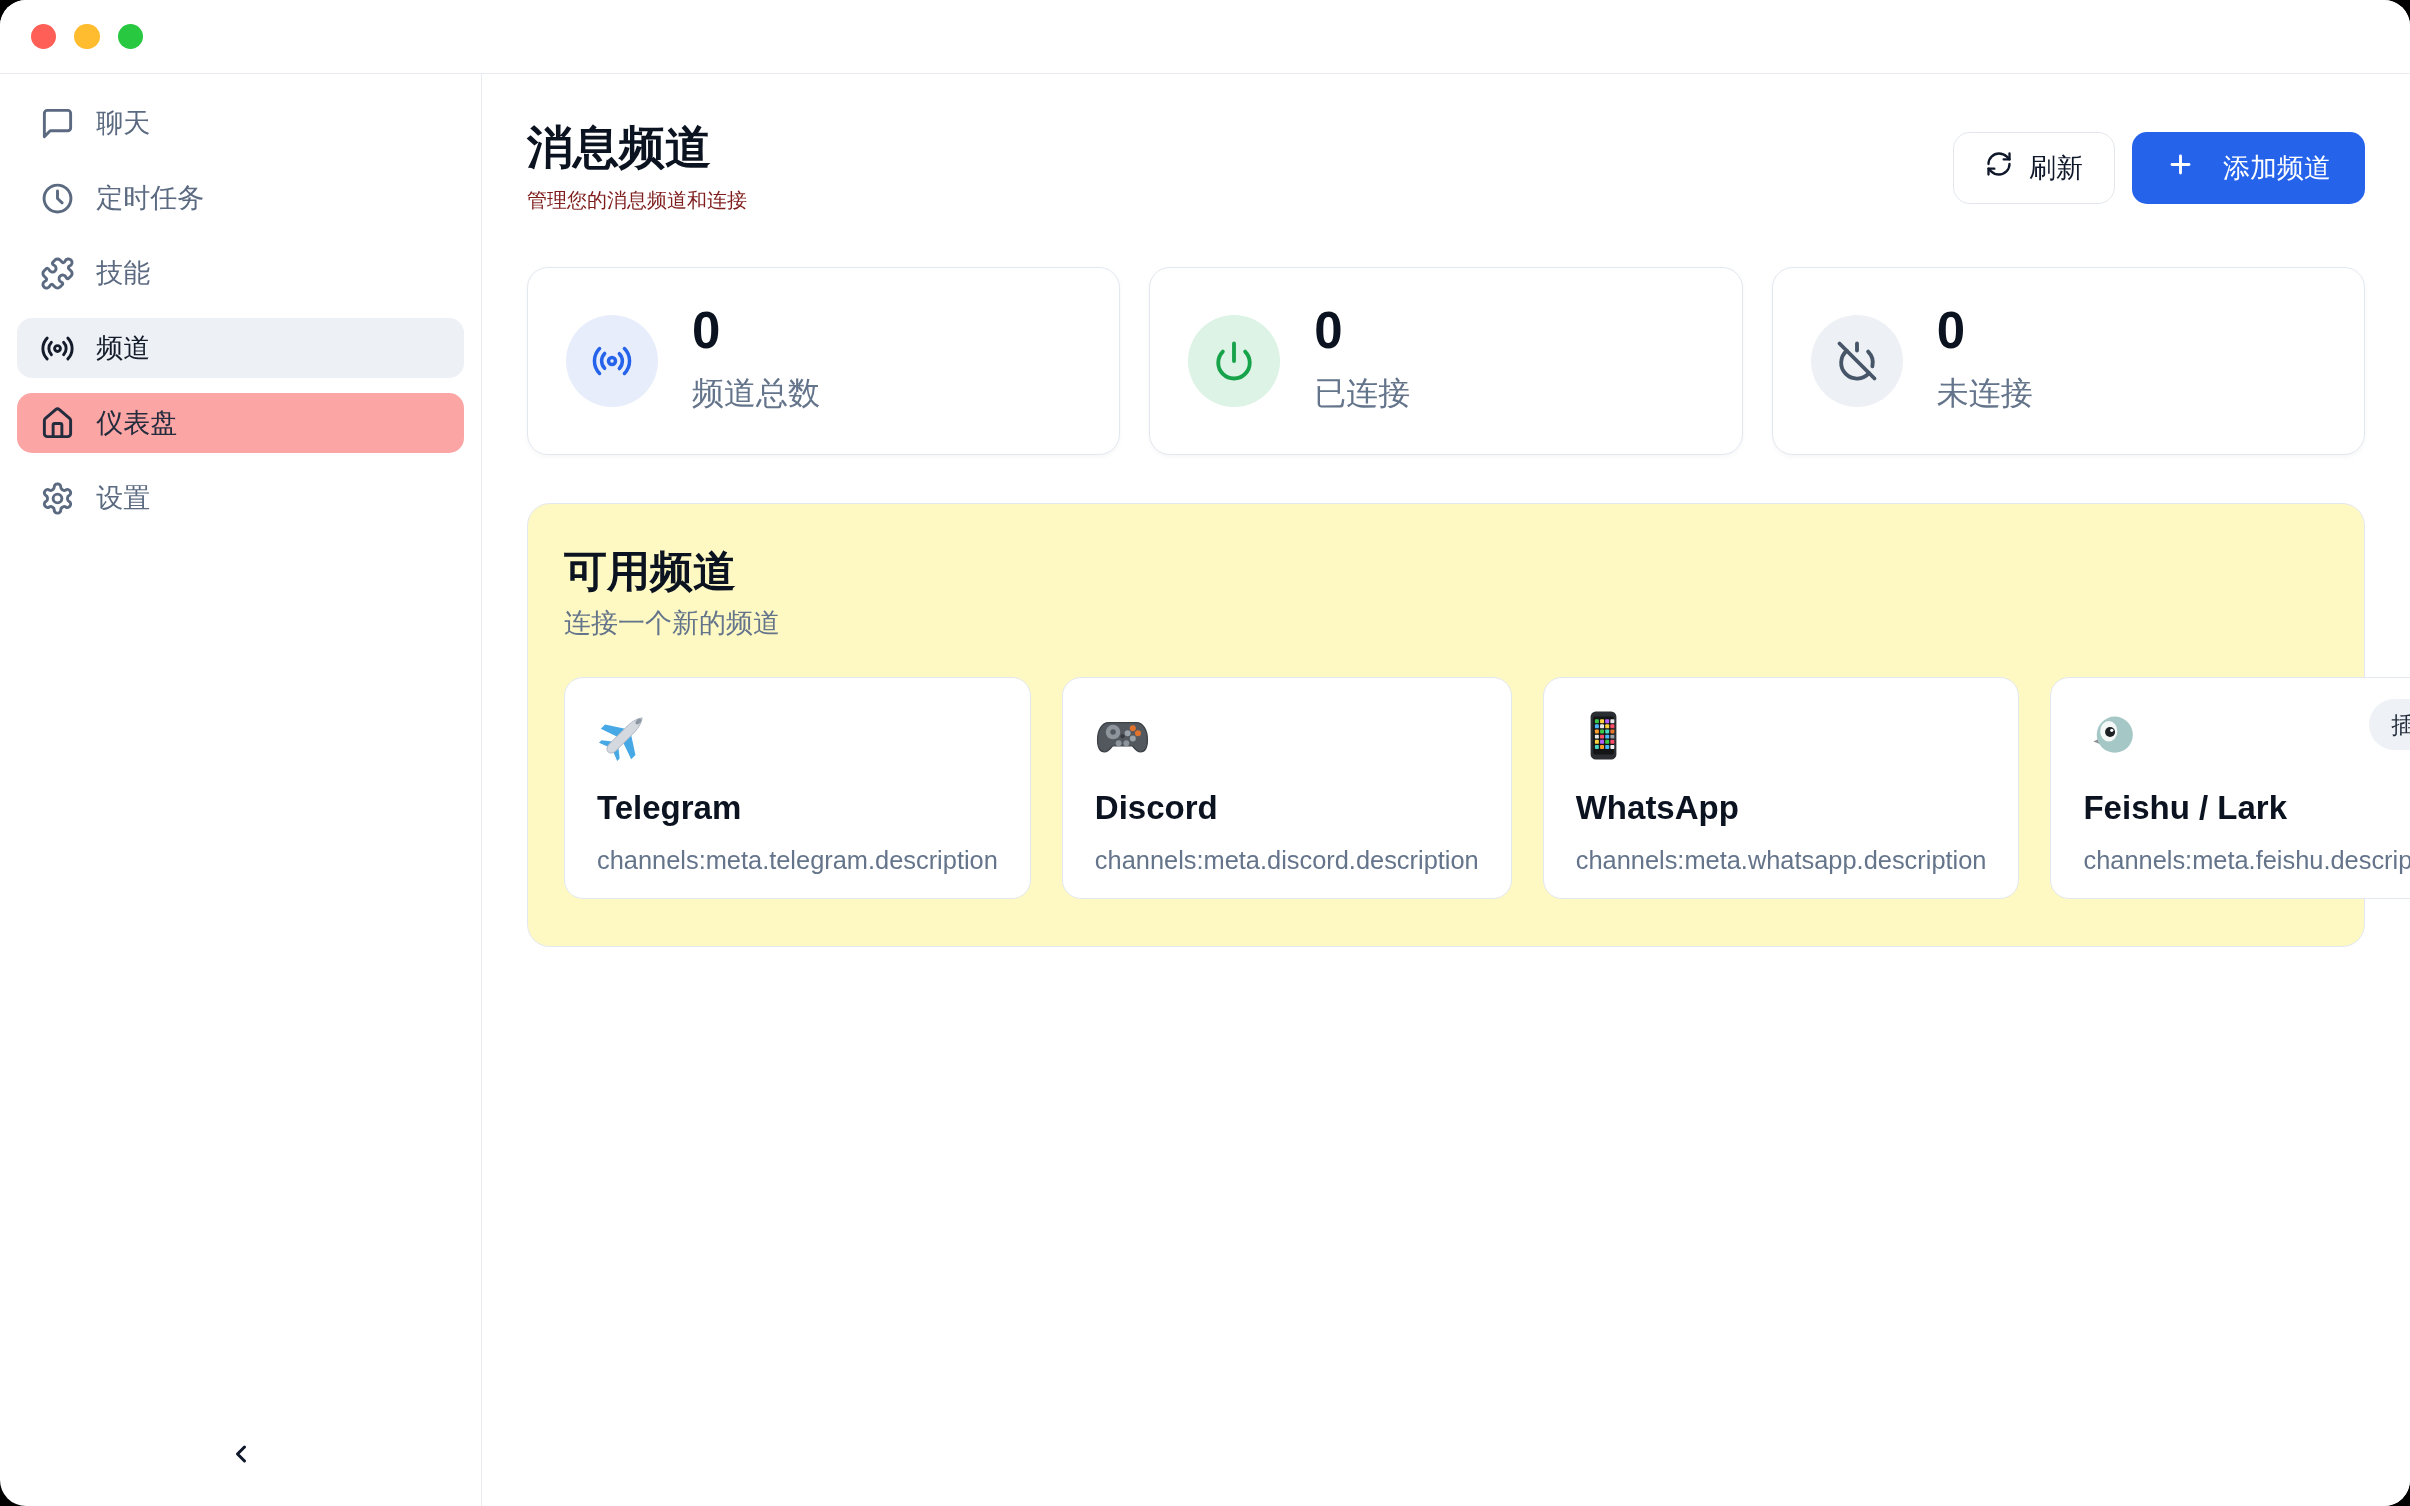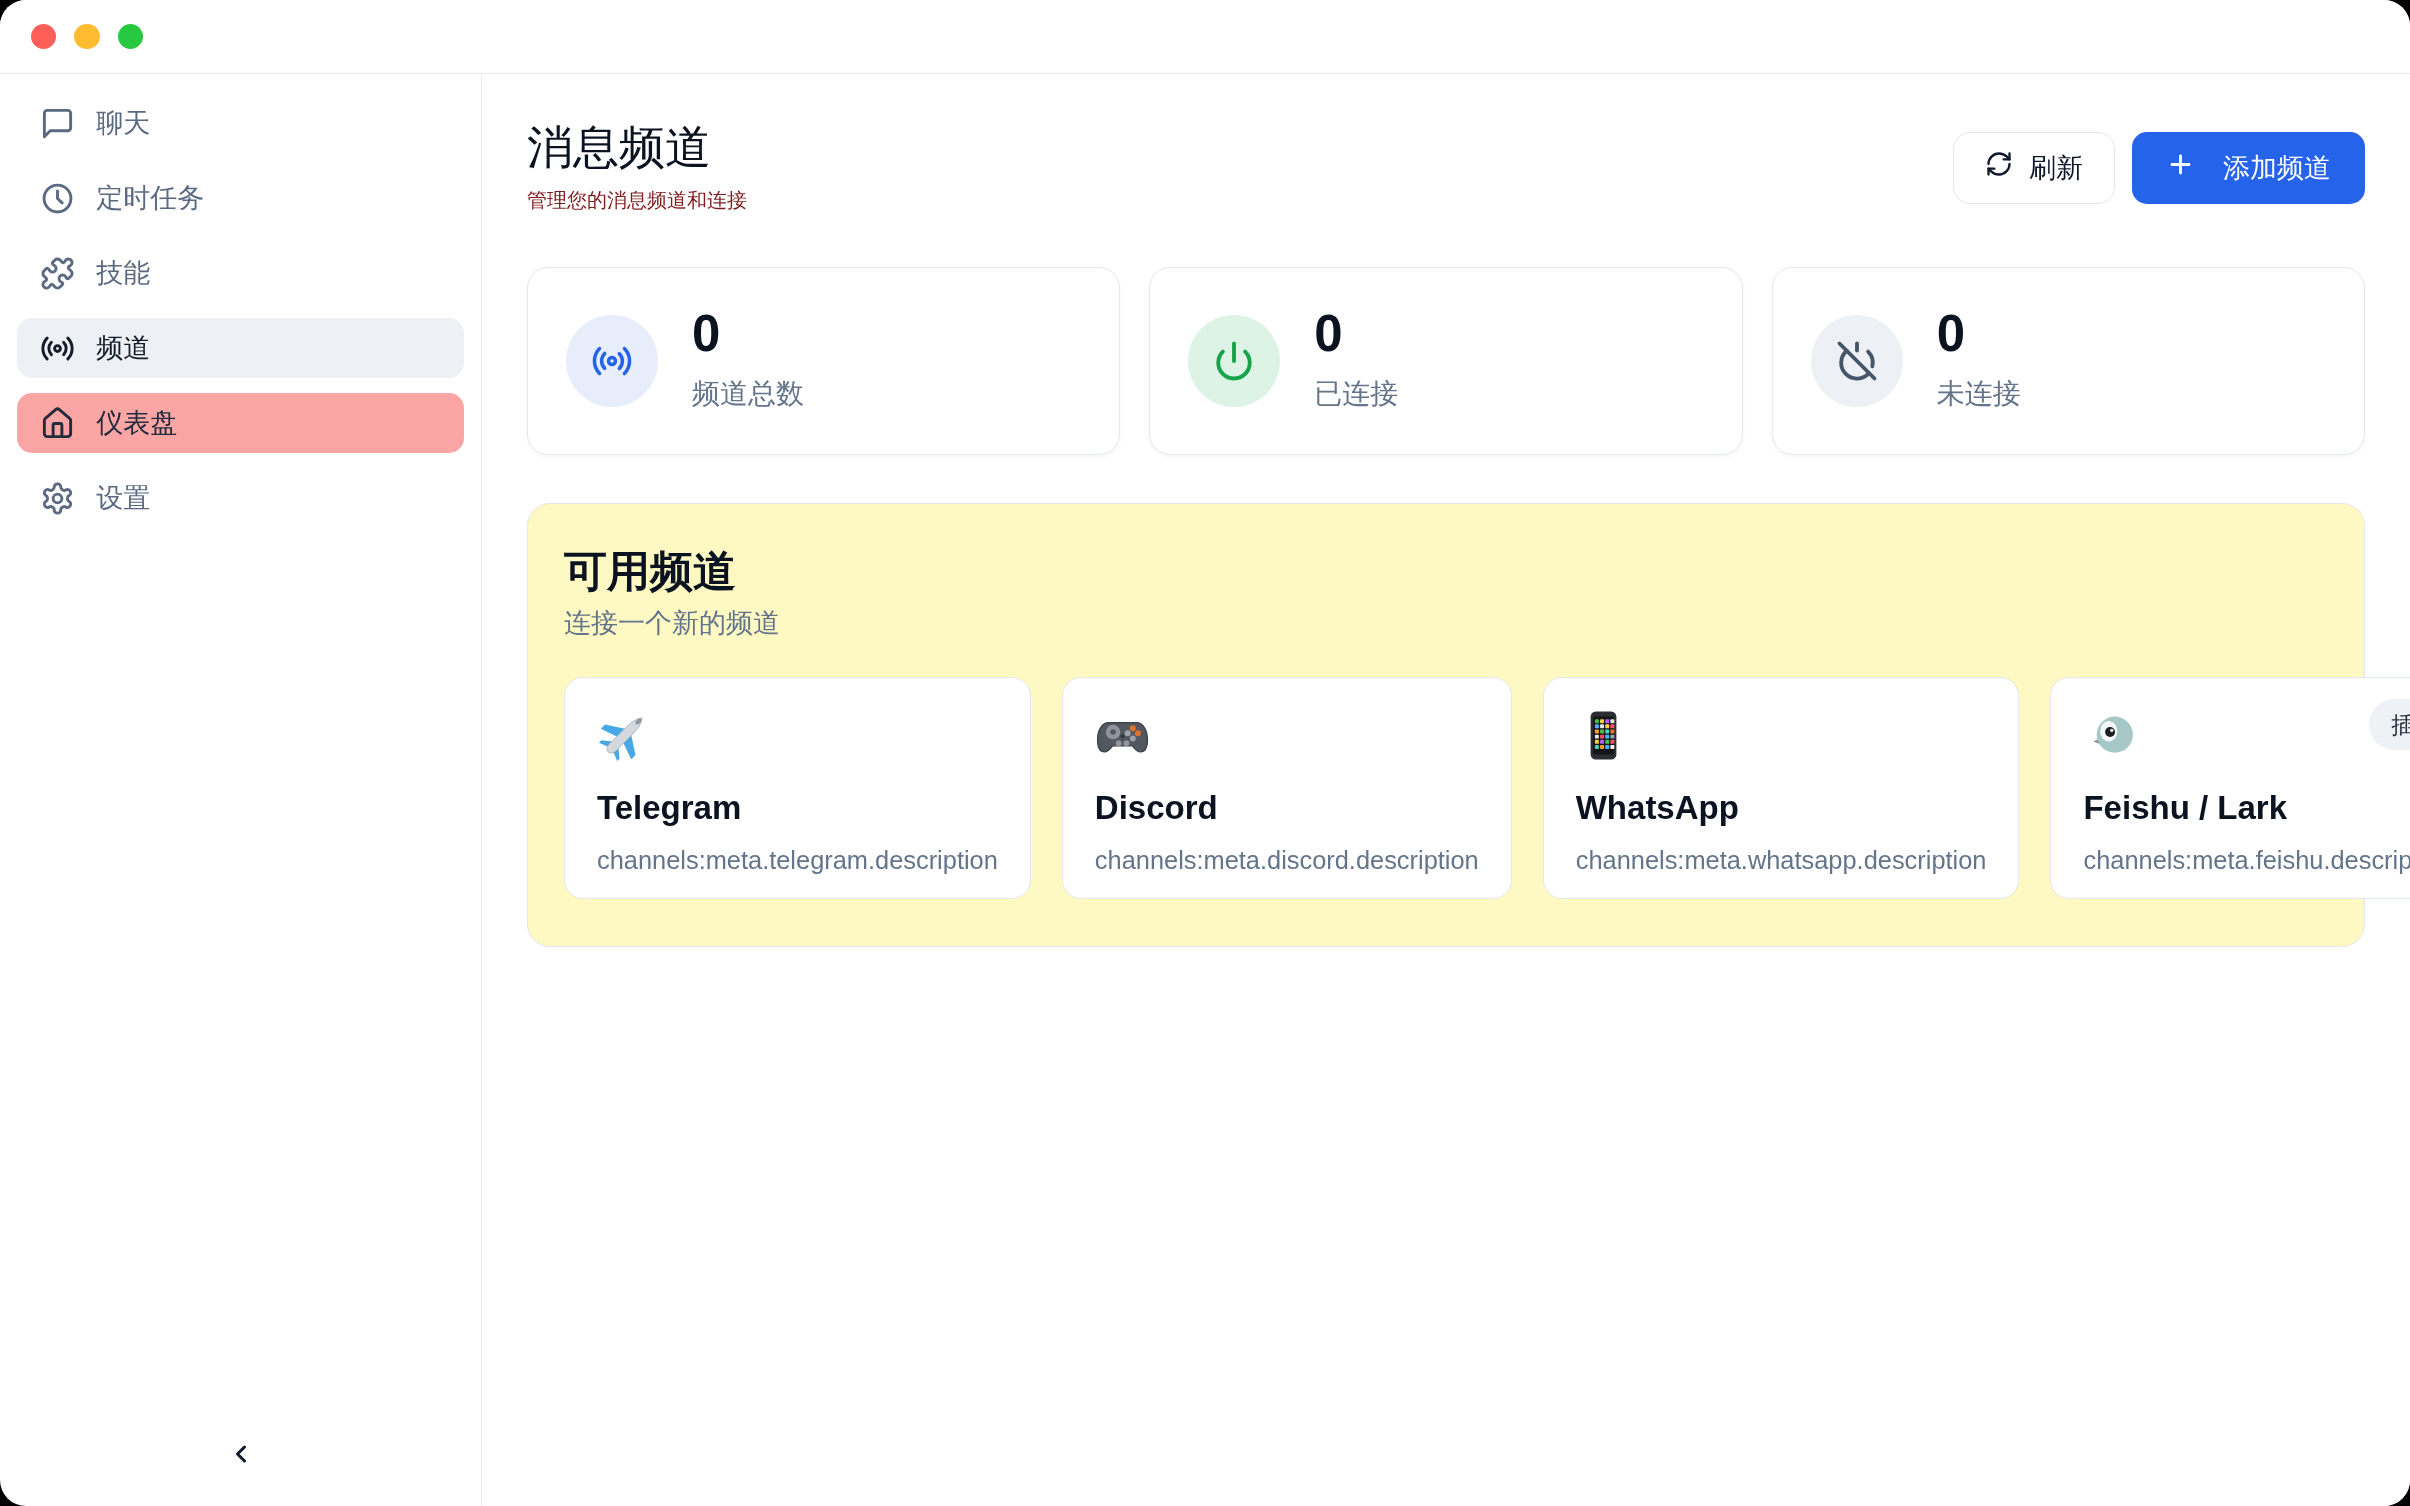--- a/index.html
+++ b/index.html
@@ -24,39 +24,39 @@
   .side-footer{margin:0 22.6px 0 40px;height:60px;display:flex;align-items:center;gap:21px;color:#0f172a;}
   .side-footer .icon svg{width:29px;height:29px;}
   .footer-label{font-size:27px;font-weight:700;}
   .ext{margin-left:auto;display:flex;}
   .collapse{height:60px;margin-top:19px;display:flex;align-items:center;justify-content:center;
     color:#0f172a;cursor:pointer;}
   .collapse svg{width:28px;height:28px;}
   
   .main{flex:1;padding:48px 45px 0;box-sizing:border-box;background:#fff;overflow:hidden;}
   .header-row{display:flex;justify-content:space-between;align-items:center;}
-  .page-title{margin:0;font-size:46px;font-weight:400;color:#0b1220;line-height:1.12;}
+  .page-title{margin:0;font-size:46px;font-weight:700;color:#0b1220;line-height:1.12;}
   .page-sub{font-size:20px;color:#7f1d1d;margin-top:13px;}
   .actions{display:flex;gap:17px;align-items:center;}
   button{font-family:Liberation Serif, serif;cursor:pointer;}
   .btn-refresh{display:flex;align-items:center;gap:16px;height:72px;padding:0 31px;
     background:#fff;border:1.9px solid #e3e7ed;border-radius:17px;font-size:27px;font-weight:500;color:#0f172a;}
   .btn-refresh svg{width:28px;height:28px;}
   .btn-add{display:flex;align-items:center;gap:28px;height:72px;padding:0 34px;border:none;
     background:#2563eb;border-radius:15px;font-size:27px;font-weight:500;color:#fff;}
   .btn-add svg{width:29px;height:29px;}
   
   .stats{display:grid;grid-template-columns:repeat(3,1fr);gap:29px;margin-top:53px;}
   .stat-card{height:188px;background:#fff;border:1.9px solid #e3e8f0;border-radius:21px;
     display:flex;align-items:center;padding:0 38px;gap:34px;box-sizing:border-box;
     box-shadow:0 1.9px 5.6px rgba(15,23,42,.04);}
   .stat-icon{width:92px;height:92px;border-radius:50%;display:flex;align-items:center;justify-content:center;flex:0 0 92px;}
   .stat-icon svg{width:42px;height:42px;}
   .stat-num{font-size:51px;font-weight:700;color:#0b1220;line-height:1;}
-  .stat-label{font-size:28px;color:#64748b;margin-top:16px;}
+  .stat-label{font-size:32px;color:#64748b;margin-top:16px;}
   
   .panel{margin-top:48px;background:#fef9c3;border:1.9px solid #e3e8f0;border-radius:22.6px;
     padding:43px 36px 47px;box-sizing:border-box;}
   .panel-title{margin:0;font-size:43px;font-weight:700;color:#0b1220;line-height:1.15;}
   .panel-sub{font-size:27px;color:#64748b;margin-top:9.4px;}
   .channel-grid{display:grid;grid-template-columns:repeat(4,1fr);gap:31px;margin-top:36px;}
   .channel-card{position:relative;height:222px;background:#fff;border:1.9px solid #e3e8f0;border-radius:19px;
     padding:30px 32px;box-sizing:border-box;cursor:pointer;}
   .channel-emoji{display:block;width:55px;height:55px;}
   .channel-emoji svg{width:55px;height:55px;}

